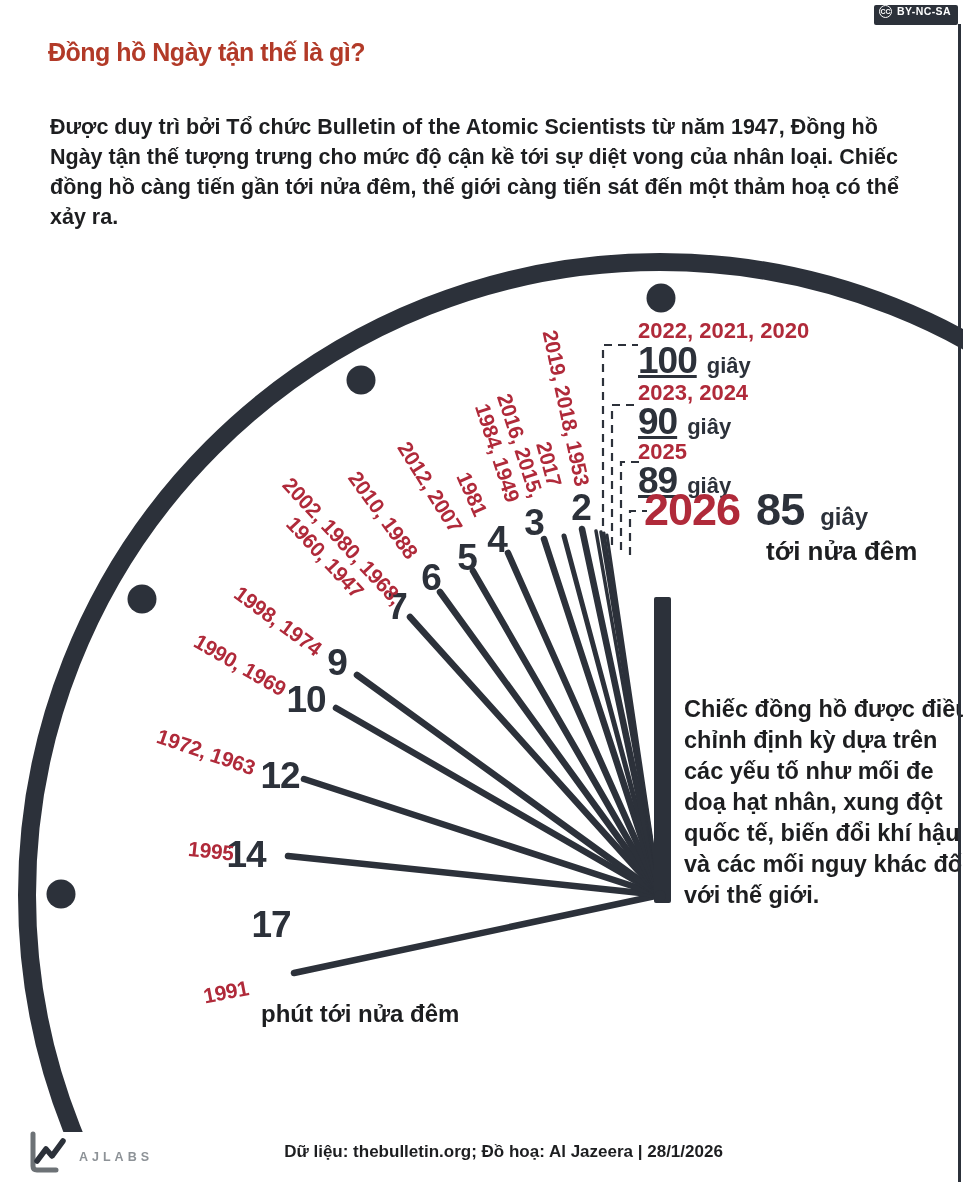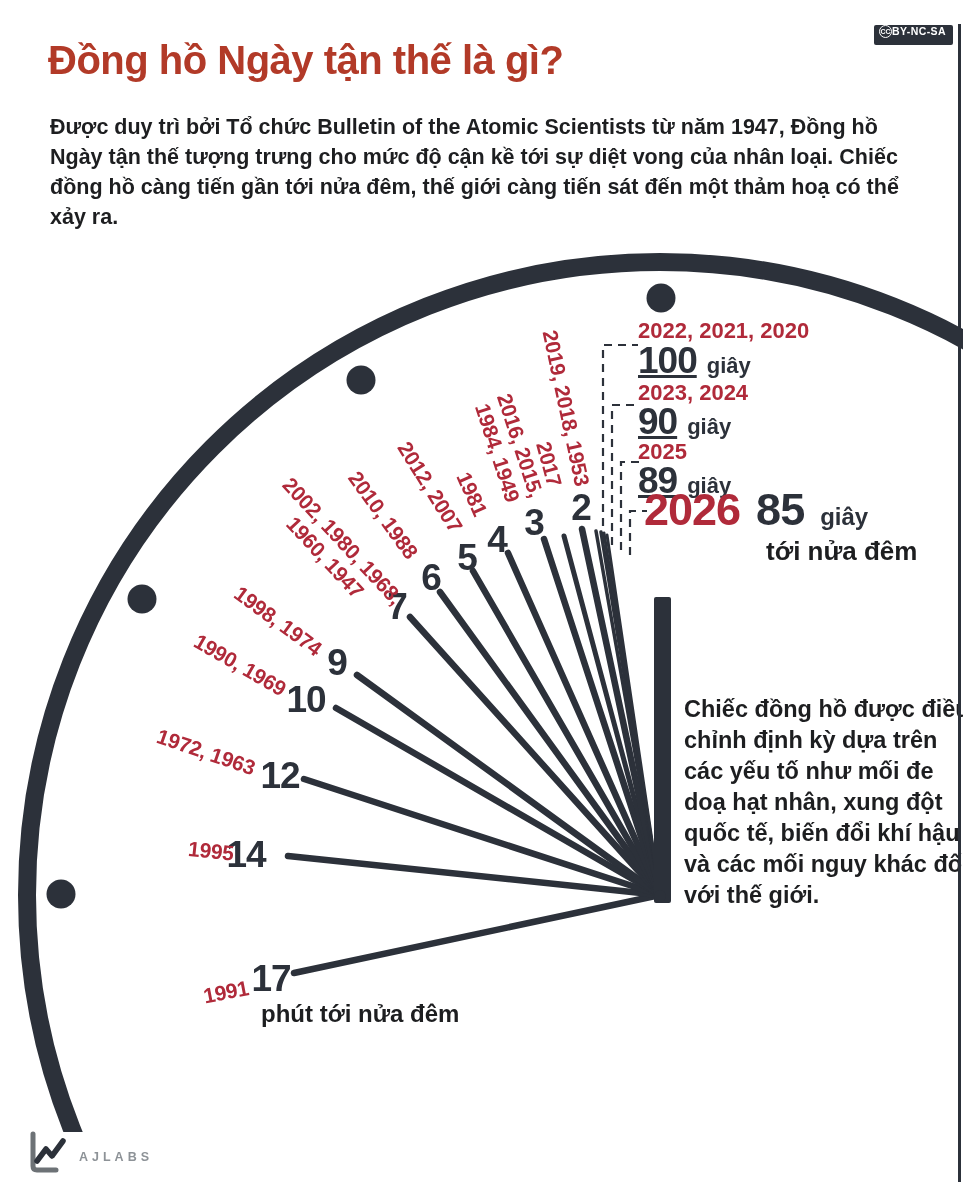--- a/index.html
+++ b/index.html
@@ -10,26 +10,26 @@
     --gray:#8d9297;
   }
   *{margin:0;padding:0;box-sizing:border-box;}
   html,body{background:#fff;}
   body{font-family:"Liberation Sans","DejaVu Sans",sans-serif;}
   .stage{position:relative;width:963px;height:1200px;background:#fff;overflow:hidden;}
 
   .clock-svg{position:absolute;left:0;top:0;pointer-events:none;}
 
   .cc-badge{position:absolute;left:874px;top:5px;height:20px;background:var(--dark);
-    display:flex;align-items:center;padding:0 7px 8px 5px;border-radius:2px;margin-top:20px;}
+    display:flex;align-items:center;gap:5px;padding:0 7px 8px 5px;border-radius:2px;}
   .cc-circle{width:13px;height:13px;border:1.5px solid #fff;border-radius:50%;
     color:#fff;font-size:7px;font-weight:700;display:flex;align-items:center;justify-content:center;letter-spacing:0;}
   .cc-label{color:#fff;font-size:10.5px;font-weight:700;letter-spacing:.4px;}
 
-  .title{position:absolute;left:48px;top:38px;font-size:40px;font-weight:700;
+  .title{position:absolute;left:48px;top:38px;font-size:25px;font-weight:700;
     color:var(--title-red);letter-spacing:-.5px;}
   .intro{position:absolute;left:50px;top:112px;width:874px;font-size:21.5px;line-height:1.4;
     font-weight:700;color:var(--ink);}
 
   .num{position:absolute;transform:translate(-50%,-50%);font-size:37px;font-weight:700;
     color:var(--dark);letter-spacing:-1px;white-space:nowrap;}
   .yr{position:absolute;font-size:21px;font-weight:700;color:var(--crimson);
     white-space:pre-line;text-align:center;line-height:1.12;letter-spacing:-.3px;}
 
   .sec-years{position:absolute;left:638px;font-size:22px;font-weight:700;color:var(--crimson);white-space:nowrap;}
@@ -121,21 +121,21 @@
   <span class="num" style="left:581px;top:508px">2</span>
   <span class="num" style="left:534px;top:523px">3</span>
   <span class="num" style="left:497px;top:540px">4</span>
   <span class="num" style="left:467px;top:558px">5</span>
   <span class="num" style="left:431px;top:578px">6</span>
   <span class="num" style="left:397px;top:607px">7</span>
   <span class="num" style="left:337px;top:663px">9</span>
   <span class="num" style="left:306px;top:700px">10</span>
   <span class="num" style="left:280px;top:776px">12</span>
   <span class="num" style="left:246px;top:855px">14</span>
-  <span class="num" style="left:271px;top:979px">17</span>
+  <span class="num" style="left:271px;top:925px">17</span>
 
   <span class="yr" style="left:566px;top:408px;transform:translate(-50%,-50%) rotate(78deg)">2019, 2018, 1953</span>
   <span class="yr" style="left:549px;top:464px;transform:translate(-50%,-50%) rotate(75deg)">2017</span>
   <span class="yr" style="left:509px;top:449px;transform:translate(-50%,-50%) rotate(72deg)">2016, 2015,
 1984, 1949</span>
   <span class="yr" style="left:472px;top:494px;transform:translate(-50%,-50%) rotate(66deg)">1981</span>
   <span class="yr" style="left:430px;top:487px;transform:translate(-50%,-50%) rotate(58deg)">2012, 2007</span>
   <span class="yr" style="left:383px;top:515px;transform:translate(-50%,-50%) rotate(54deg)">2010, 1988</span>
   <span class="yr" style="left:334px;top:549px;transform:translate(-50%,-50%) rotate(47deg)">2002, 1980, 1968,
 1960, 1947</span>
@@ -170,16 +170,17 @@
   <div class="minutes-caption">phút tới nửa đêm</div>
 
   <div class="ajlabs">
     <svg width="44" height="48" viewBox="0 0 44 48">
       <path d="M7 6 L7 38 Q7 42 11 42 L30 42" fill="none" stroke="#6d7276" stroke-width="5" stroke-linecap="round"></path>
       <path d="M11 33 L20 21 L26 28 L37 13" fill="none" stroke="#2c313a" stroke-width="5.5" stroke-linecap="round" stroke-linejoin="round"></path>
     </svg>
     <span class="ajlabs-text">AJLABS</span>
   </div>
 
+  <div class="credit">Dữ liệu: thebulletin.org; Đồ hoạ: Al Jazeera | 28/1/2026</div>
 
 
   <div class="edge-line"></div>
 </div>
 
 </body></html>

